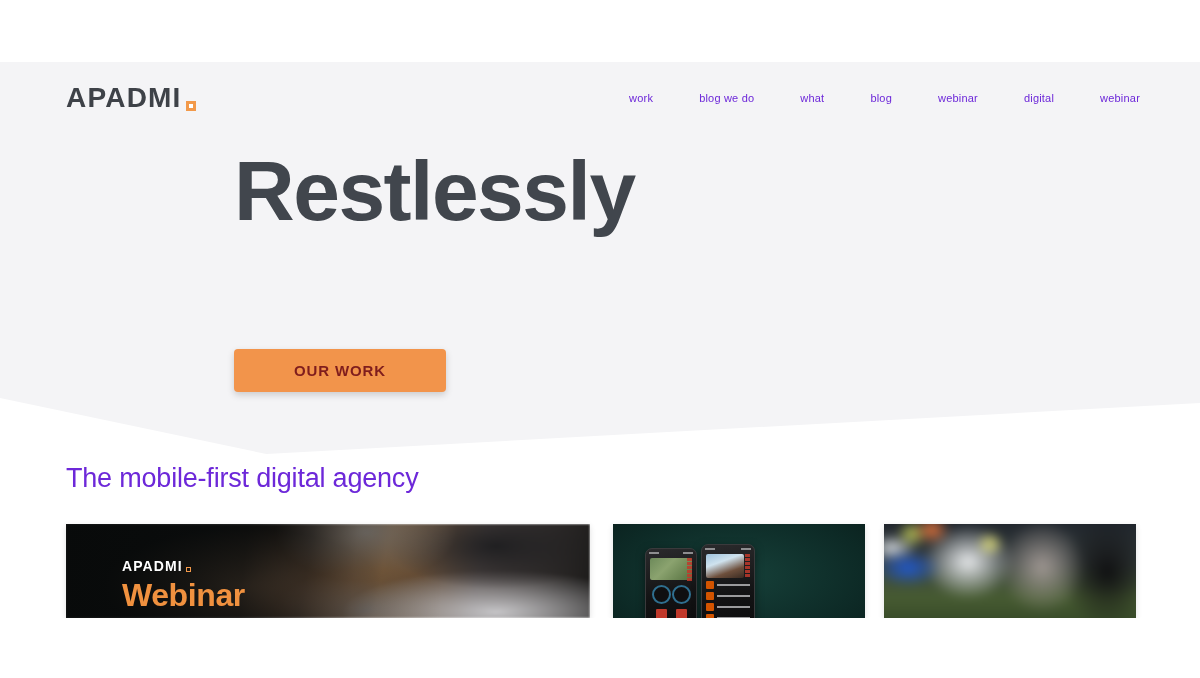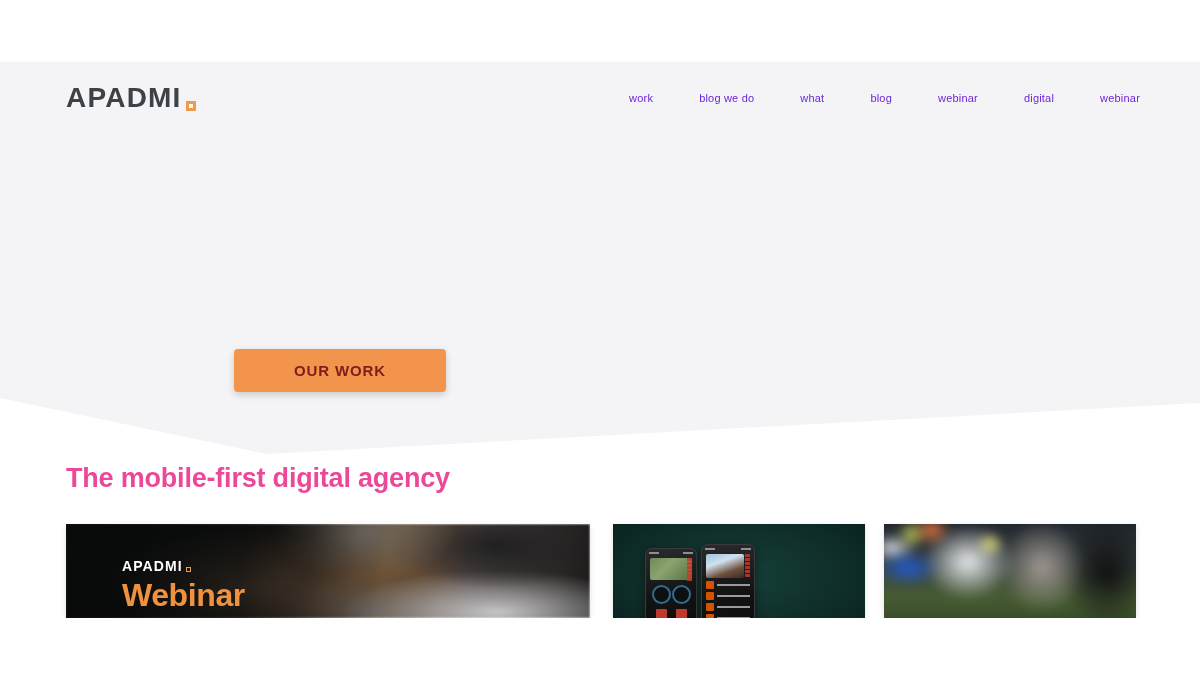--- a/index.html
+++ b/index.html
@@ -58,21 +58,21 @@
     background:#f2944b; color:#7f1d1d;
     font-family:"Liberation Sans", sans-serif;
     font-size:15px; font-weight:700; letter-spacing:0.9px;
     cursor:pointer;
     box-shadow:0 3px 7px rgba(0,0,0,0.17);
   }
 
   
   .section-title {
     position:absolute; left:66px; top:463px;
-    font-size:27px; font-weight:700; color:#ec4899; letter-spacing:-0.2px;
+    font-size:27px; font-weight:400; color:#6d28d9; letter-spacing:-0.2px;
   }
 
   .cards {
     position:absolute; left:66px; top:524px; width:1070px; height:94px;
   }
   .card {
     position:absolute; top:0; height:94px; overflow:hidden;
     box-shadow:0 2px 6px rgba(0,0,0,0.12);
   }
   .card-1 { left:0px;   width:524px; }
@@ -187,21 +187,21 @@
         <a href="#">blog we do</a>
         <a href="#">what</a>
         <a href="#">blog</a>
         <a href="#">webinar</a>
         <a href="#">digital</a>
         <a href="#">webinar</a>
       </nav>
     </div>
 
     <h1 class="hero-title">
-      <br>
+      <span>Restlessly</span><br>
     </h1>
 
     <button class="cta">OUR WORK</button>
   </div>
 
   <h2 class="section-title">The mobile-first digital agency</h2>
 
   <div class="cards">
 
     <div class="card card-1">

